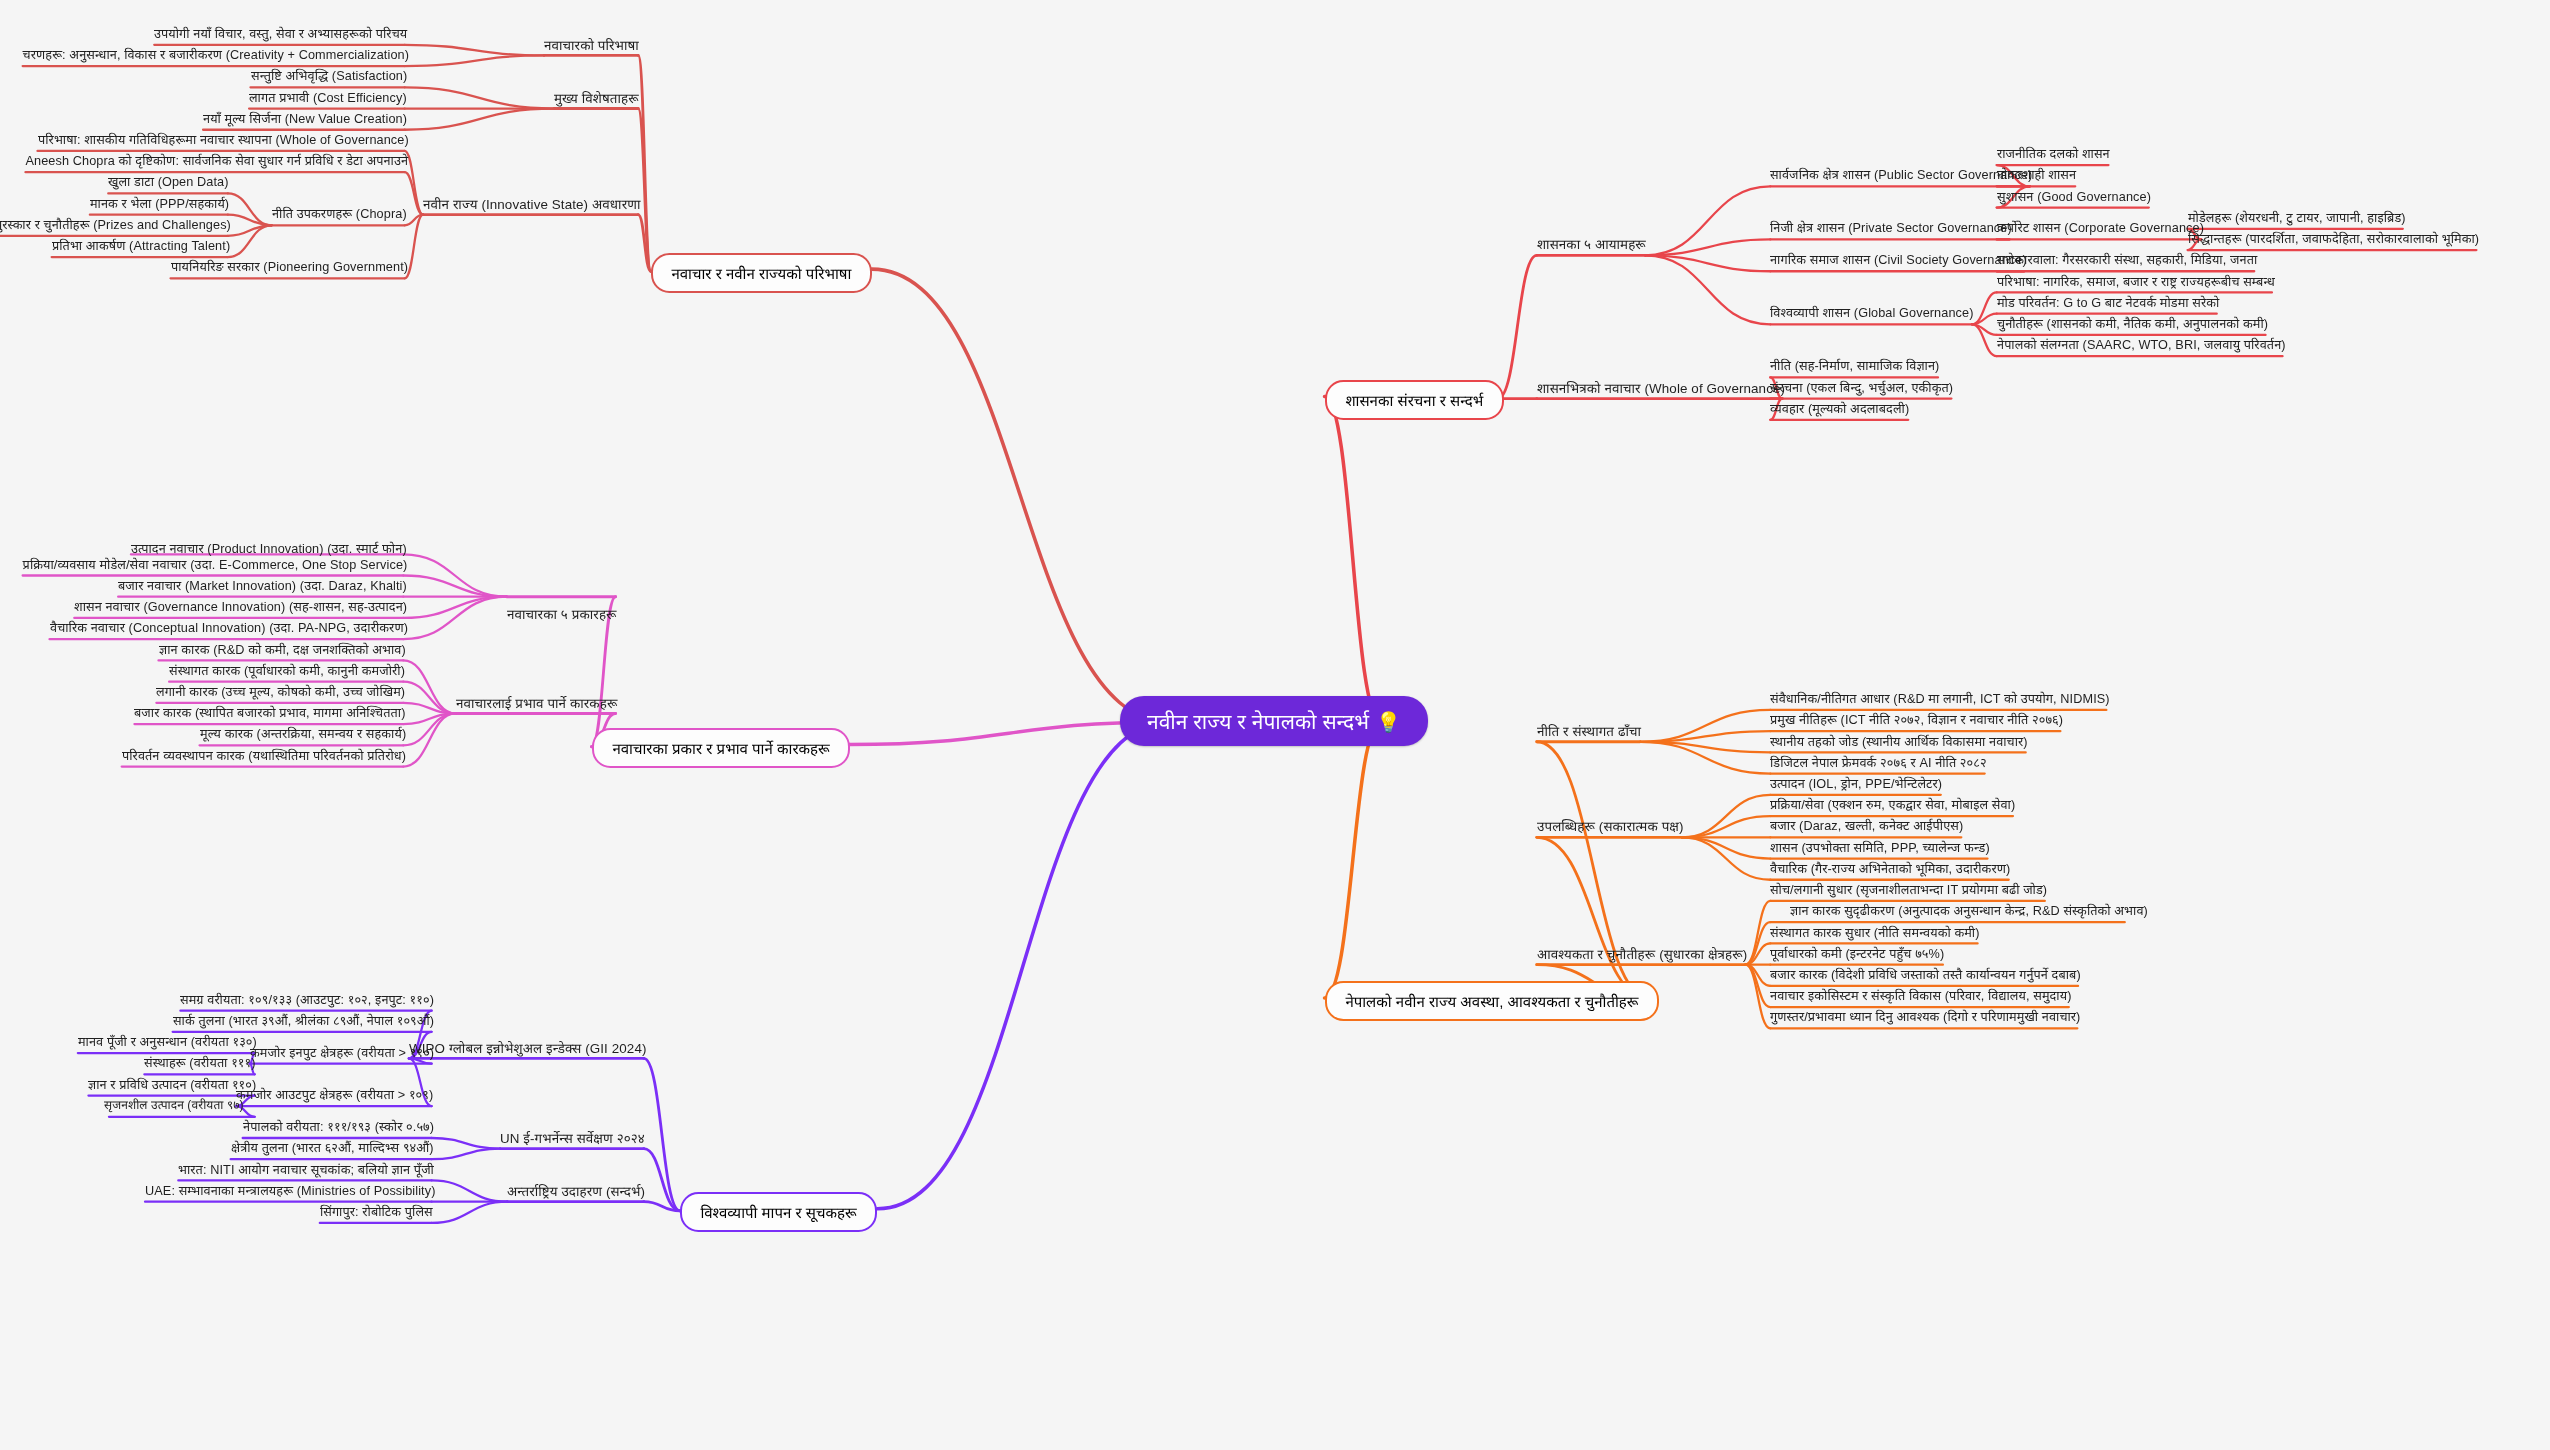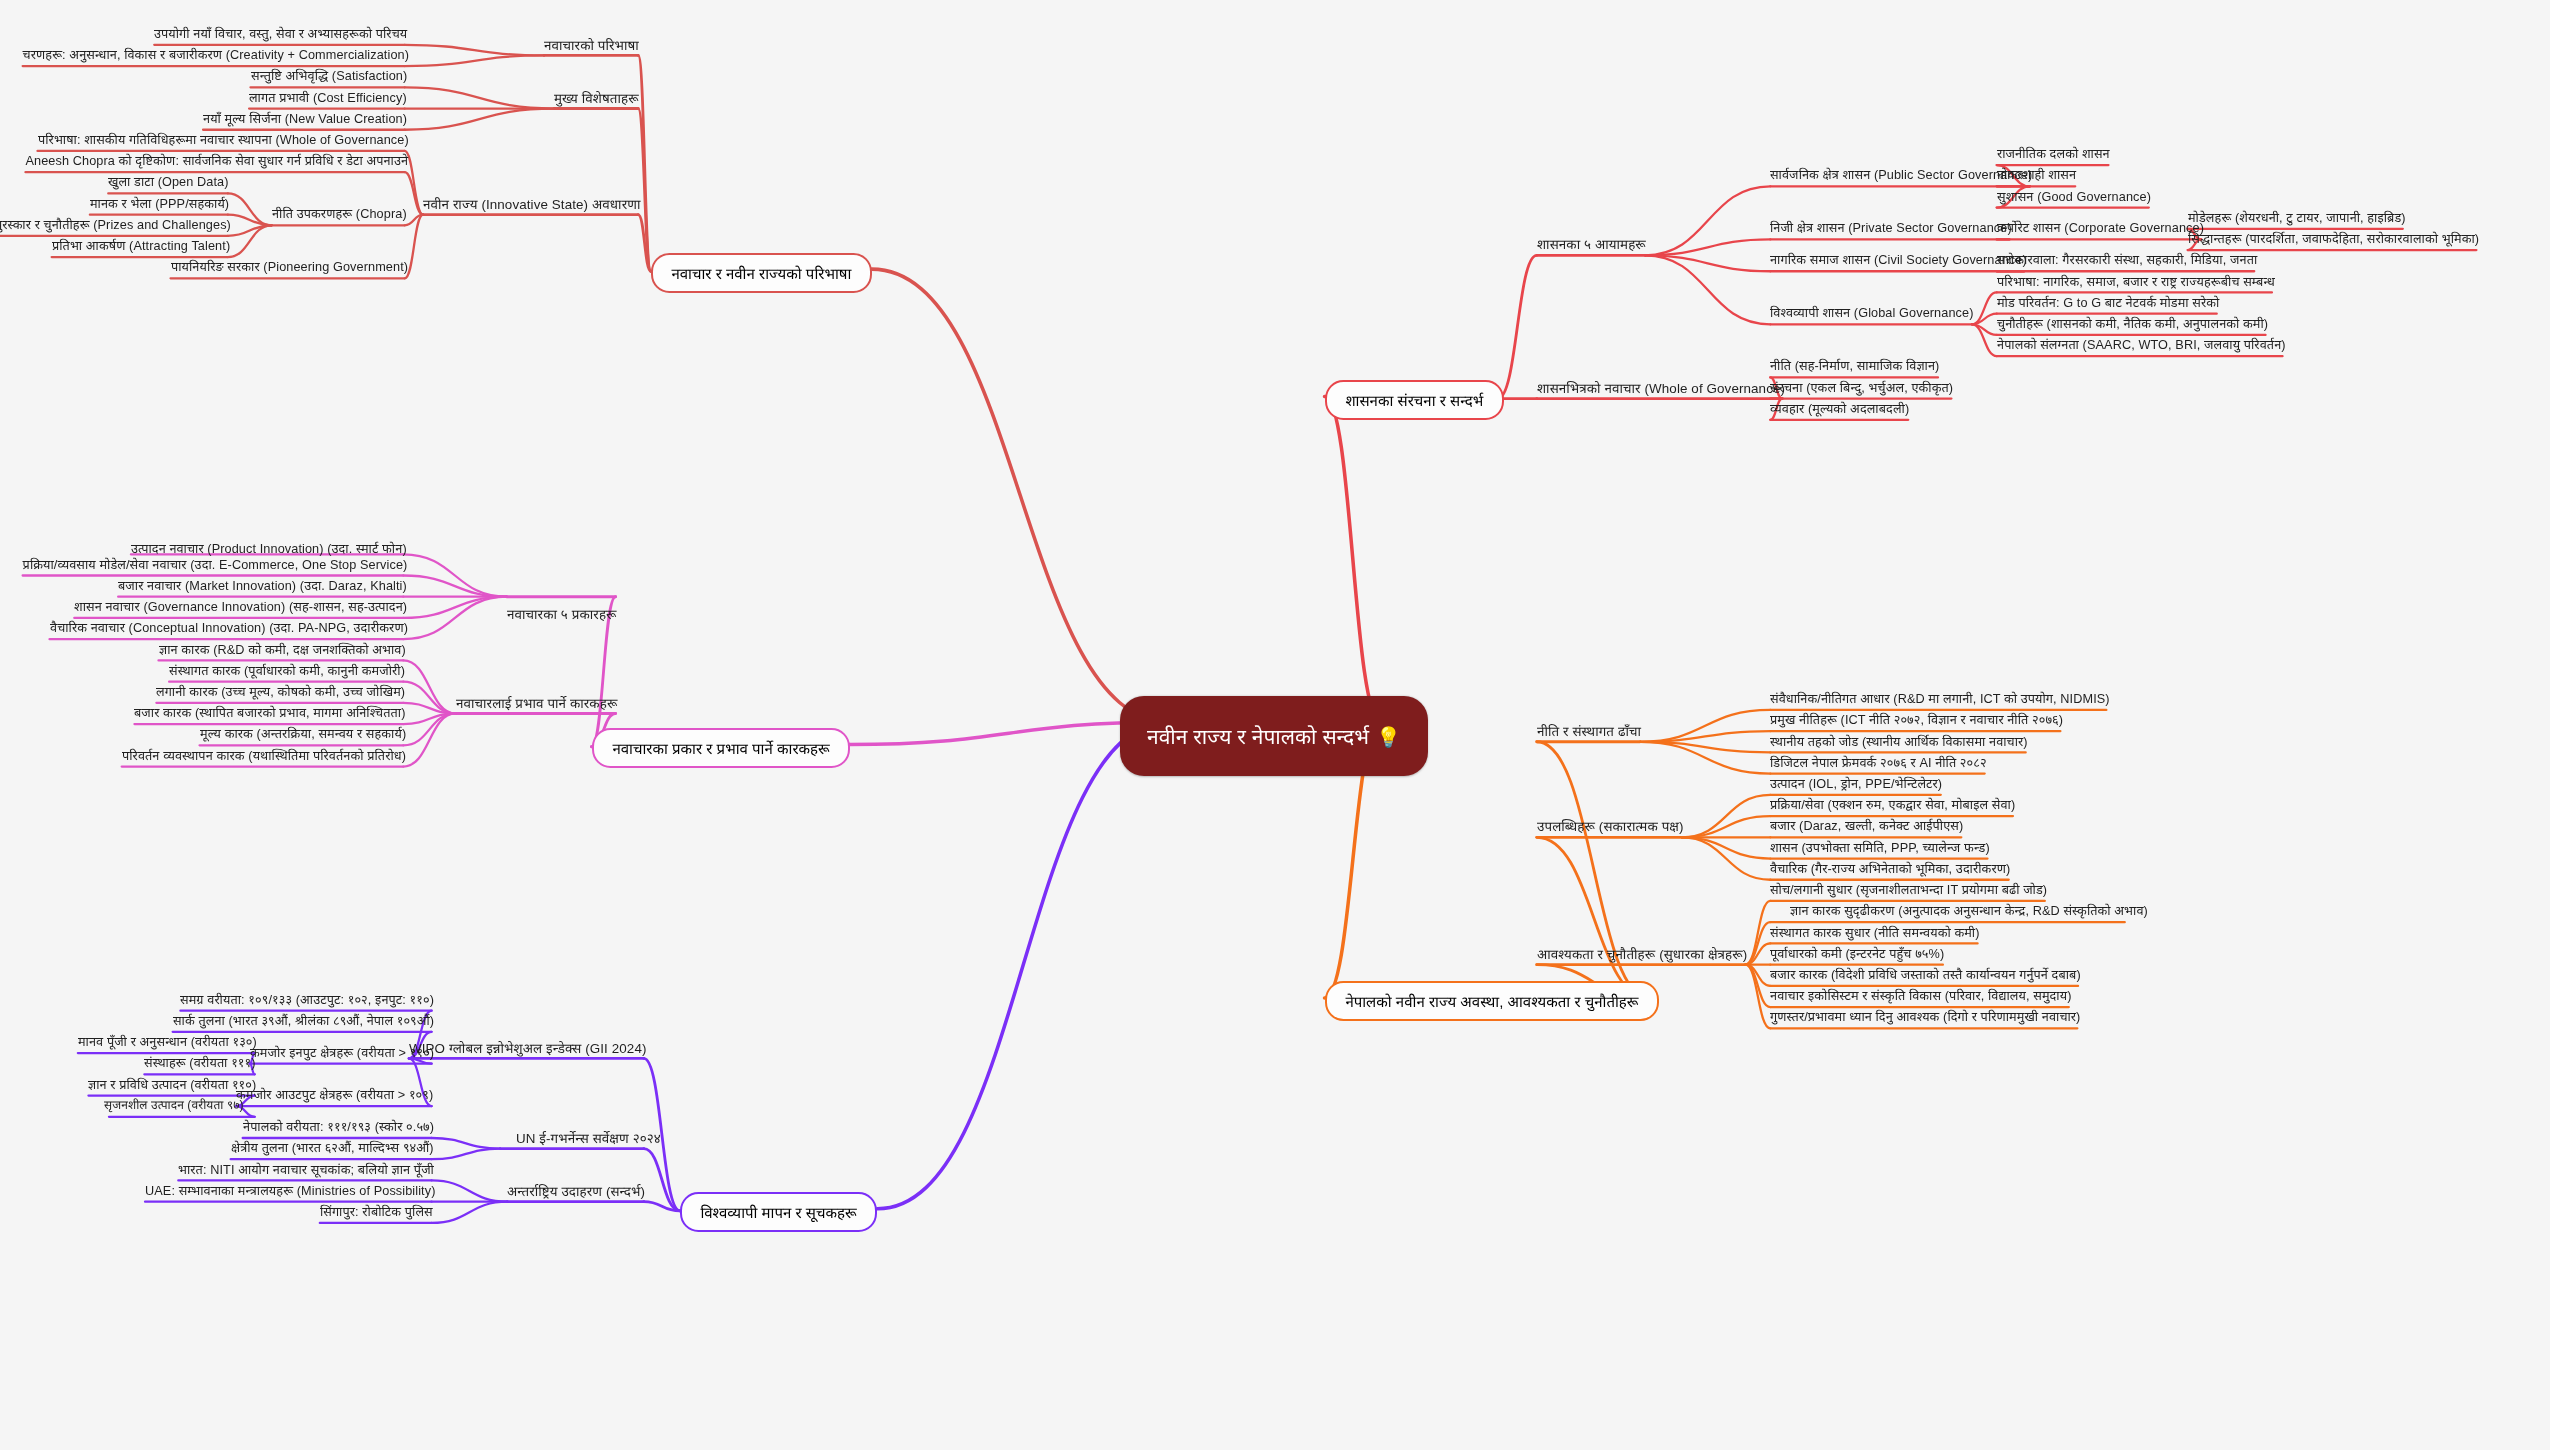--- a/index.html
+++ b/index.html
@@ -2,22 +2,22 @@
 <html style="font-size:11.3px"><head>
 <meta charset="utf-8">
 <style>
   html,body{margin:0;padding:0;background:#f5f5f5;}
   body{width:2550px;height:1451px;position:relative;overflow:hidden;
        font-family:"Liberation Sans","DejaVu Sans",sans-serif;}
   #canvas{position:absolute;inset:0;width:2550px;height:1451px;}
   svg.links{position:absolute;left:0;top:0;width:2550px;height:1451px;pointer-events:none;}
   .node{position:absolute;white-space:nowrap;color:#1f1f1f;
         font-size:13.4px;line-height:1.15;letter-spacing:0.1px;}
-  .root{position:absolute;background:#7f1d1d;color:#fff;border-radius:24px;
-        padding:26px 27px;font-size:21px;white-space:nowrap;
+  .root{position:absolute;background:#6d28d9;color:#fff;border-radius:24px;
+        padding:11px 27px;font-size:21px;white-space:nowrap;
         box-shadow:0 0.7px 2.1px rgba(0,0,0,.25);}
   .pill{position:absolute;background:#fdfdfd;border-radius:18.4px;
         padding:7.8px 18.4px;font-size:15px;white-space:nowrap;
         border:2.1px solid #cf4b4b;}
   .bulb{font-size:20px;margin-left:7px;}
 </style>
 </head>
 <body>
 
 <div id="canvas">
@@ -231,21 +231,21 @@
       <div class="pill" style="border-color: rgb(123, 47, 247); left: 680px; top: 1192px;"><span>विश्वव्यापी मापन र सूचकहरू</span></div>
       <div class="node" style="left: 409px; top: 1041px; font-size: 13.4px;"><span>WIPO ग्लोबल इन्नोभेशुअल इन्डेक्स (GII 2024)</span></div>
       <div class="node" style="left: 180px; top: 993px; font-size: 12.7px;"><span>समग्र वरीयता: १०९/१३३ (आउटपुट: १०२, इनपुट: ११०)</span></div>
       <div class="node" style="left: 173px; top: 1014px; font-size: 12.7px;"><span>सार्क तुलना (भारत ३९औं, श्रीलंका ८९औं, नेपाल १०९औं)</span></div>
       <div class="node" style="left: 250px; top: 1046px; font-size: 12.7px;"><span>कमजोर इनपुट क्षेत्रहरू (वरीयता &gt; ११०)</span></div>
       <div class="node" style="left: 78px; top: 1035px; font-size: 12.7px;"><span>मानव पूँजी र अनुसन्धान (वरीयता १३०)</span></div>
       <div class="node" style="left: 144px; top: 1056px; font-size: 12.7px;"><span>संस्थाहरू (वरीयता १११)</span></div>
       <div class="node" style="left: 236px; top: 1088px; font-size: 12.7px;"><span>कमजोर आउटपुट क्षेत्रहरू (वरीयता &gt; १०९)</span></div>
       <div class="node" style="left: 88px; top: 1078px; font-size: 12.7px;"><span>ज्ञान र प्रविधि उत्पादन (वरीयता ११०)</span></div>
       <div class="node" style="left: 104px; top: 1099px; font-size: 12px;"><span>सृजनशील उत्पादन (वरीयता ९७)</span></div>
-      <div class="node" style="left: 500px; top: 1131px; font-size: 13.4px; margin-left: 16px;"><span>UN ई-गभर्नेन्स सर्वेक्षण २०२४</span></div>
+      <div class="node" style="left: 500px; top: 1131px; font-size: 13.4px;"><span>UN ई-गभर्नेन्स सर्वेक्षण २०२४</span></div>
       <div class="node" style="left: 243px; top: 1120px; font-size: 12.7px;"><span>नेपालको वरीयता: १११/१९३ (स्कोर ०.५७)</span></div>
       <div class="node" style="left: 231px; top: 1141px; font-size: 12.7px;"><span>क्षेत्रीय तुलना (भारत ६२औं, माल्दिभ्स ९४औं)</span></div>
       <div class="node" style="left: 507px; top: 1184px; font-size: 13.4px;"><span>अन्तर्राष्ट्रिय उदाहरण (सन्दर्भ)</span></div>
       <div class="node" style="left: 178px; top: 1163px; font-size: 12.7px;"><span>भारत: NITI आयोग नवाचार सूचकांक; बलियो ज्ञान पूँजी</span></div>
       <div class="node" style="left: 145px; top: 1184px; font-size: 12.7px;"><span>UAE: सम्भावनाका मन्त्रालयहरू (Ministries of Possibility)</span></div>
       <div class="node" style="left: 320px; top: 1205px; font-size: 12.7px;"><span>सिंगापुर: रोबोटिक पुलिस</span></div>
       <div class="pill" style="border-color: rgb(232, 69, 75); left: 1325px; top: 380px;"><span>शासनका संरचना र सन्दर्भ</span></div>
       <div class="node" style="left: 1537px; top: 237px; font-size: 13.4px;"><span>शासनका ५ आयामहरू</span></div>
       <div class="node" style="left: 1770px; top: 168px; font-size: 12.7px;"><span>सार्वजनिक क्षेत्र शासन (Public Sector Governance)</span></div>
       <div class="node" style="left: 1997px; top: 147px; font-size: 12.7px;"><span>राजनीतिक दलको शासन</span></div>

